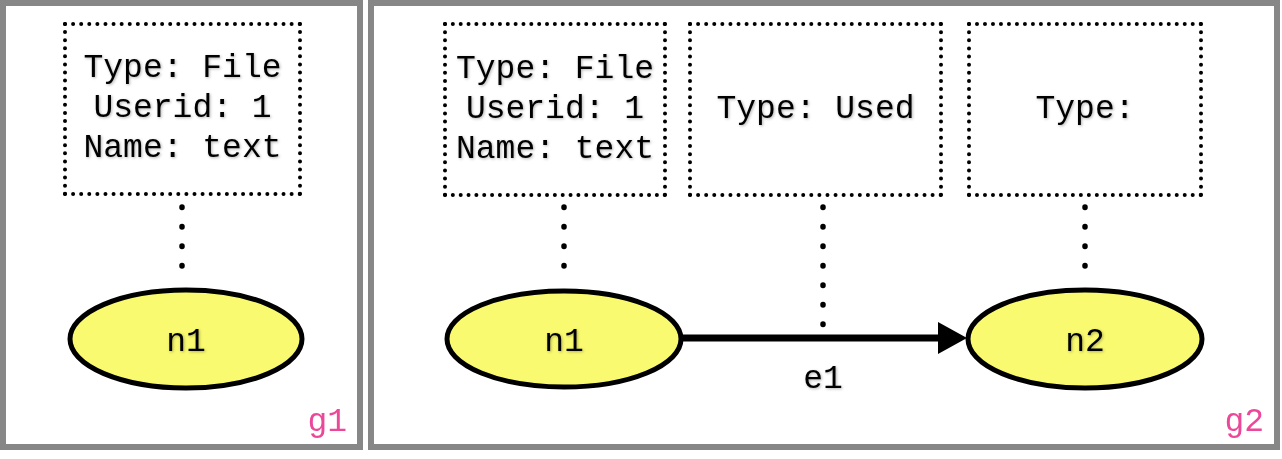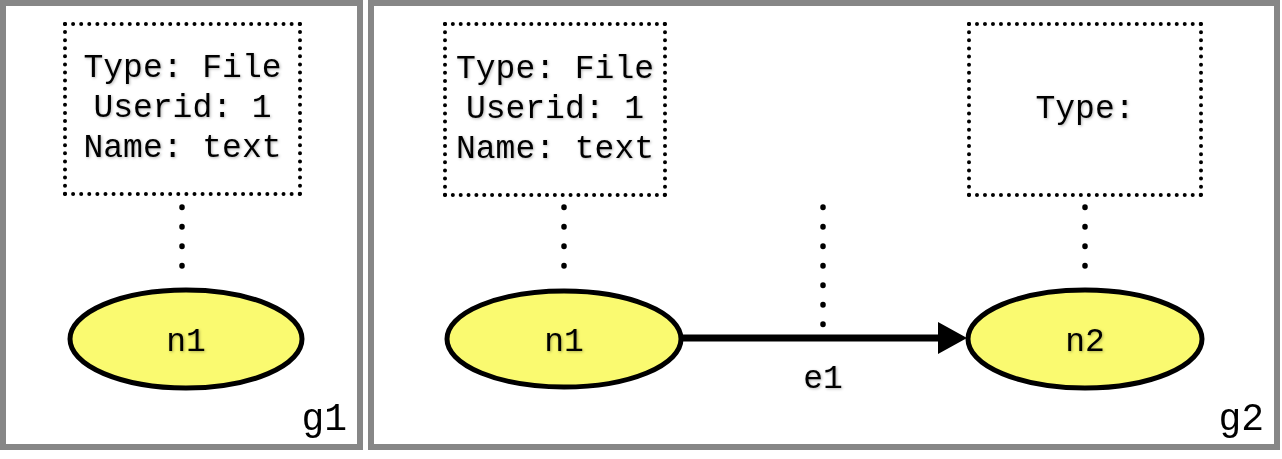--- a/index.html
+++ b/index.html
@@ -50,22 +50,22 @@
   #box-g1-n1   { left: 57px;  top: 16px; width: 231px; height: 166px; }
   
   #box-g2-n1   { left: 69px;  top: 16px; width: 216px; height: 167px; }
   #box-g2-e1   { left: 314px; top: 16px; width: 247px; height: 167px; }
   #box-g2-n2   { left: 593px; top: 16px; width: 228px; height: 167px; }
 
   .panel-label {
     position: absolute;
     right: 10px;
     bottom: 3px;
-    font-size: 38px;
-    color: #000000;
+    font-size: 33px;
+    color: #ec4899;
   }
 
   .connector {
     stroke: #000000;
     stroke-width: 5.5;
     stroke-linecap: round;
     stroke-dasharray: 0.5 19;
     fill: none;
   }
   .node-ellipse {
@@ -129,20 +129,23 @@
       <ellipse class="node-ellipse" cx="711" cy="333" rx="117" ry="49" fill="#FAFA70"></ellipse>
       <text class="svg-label" x="711" y="345">n2</text>
     </svg>
 
     <div class="prop-box" id="box-g2-n1">
       <div>Type: File</div>
       <div>Userid: 1</div>
       <div>Name: text</div>
     </div>
 
+    <div class="prop-box" id="box-g2-e1">
+      <div>Type: Used</div>
+    </div>
 
     <div class="prop-box" id="box-g2-n2">
       <div>Type:</div>
     </div>
 
     <div class="panel-label">g2</div>
   </section>
 
 </div>
 

